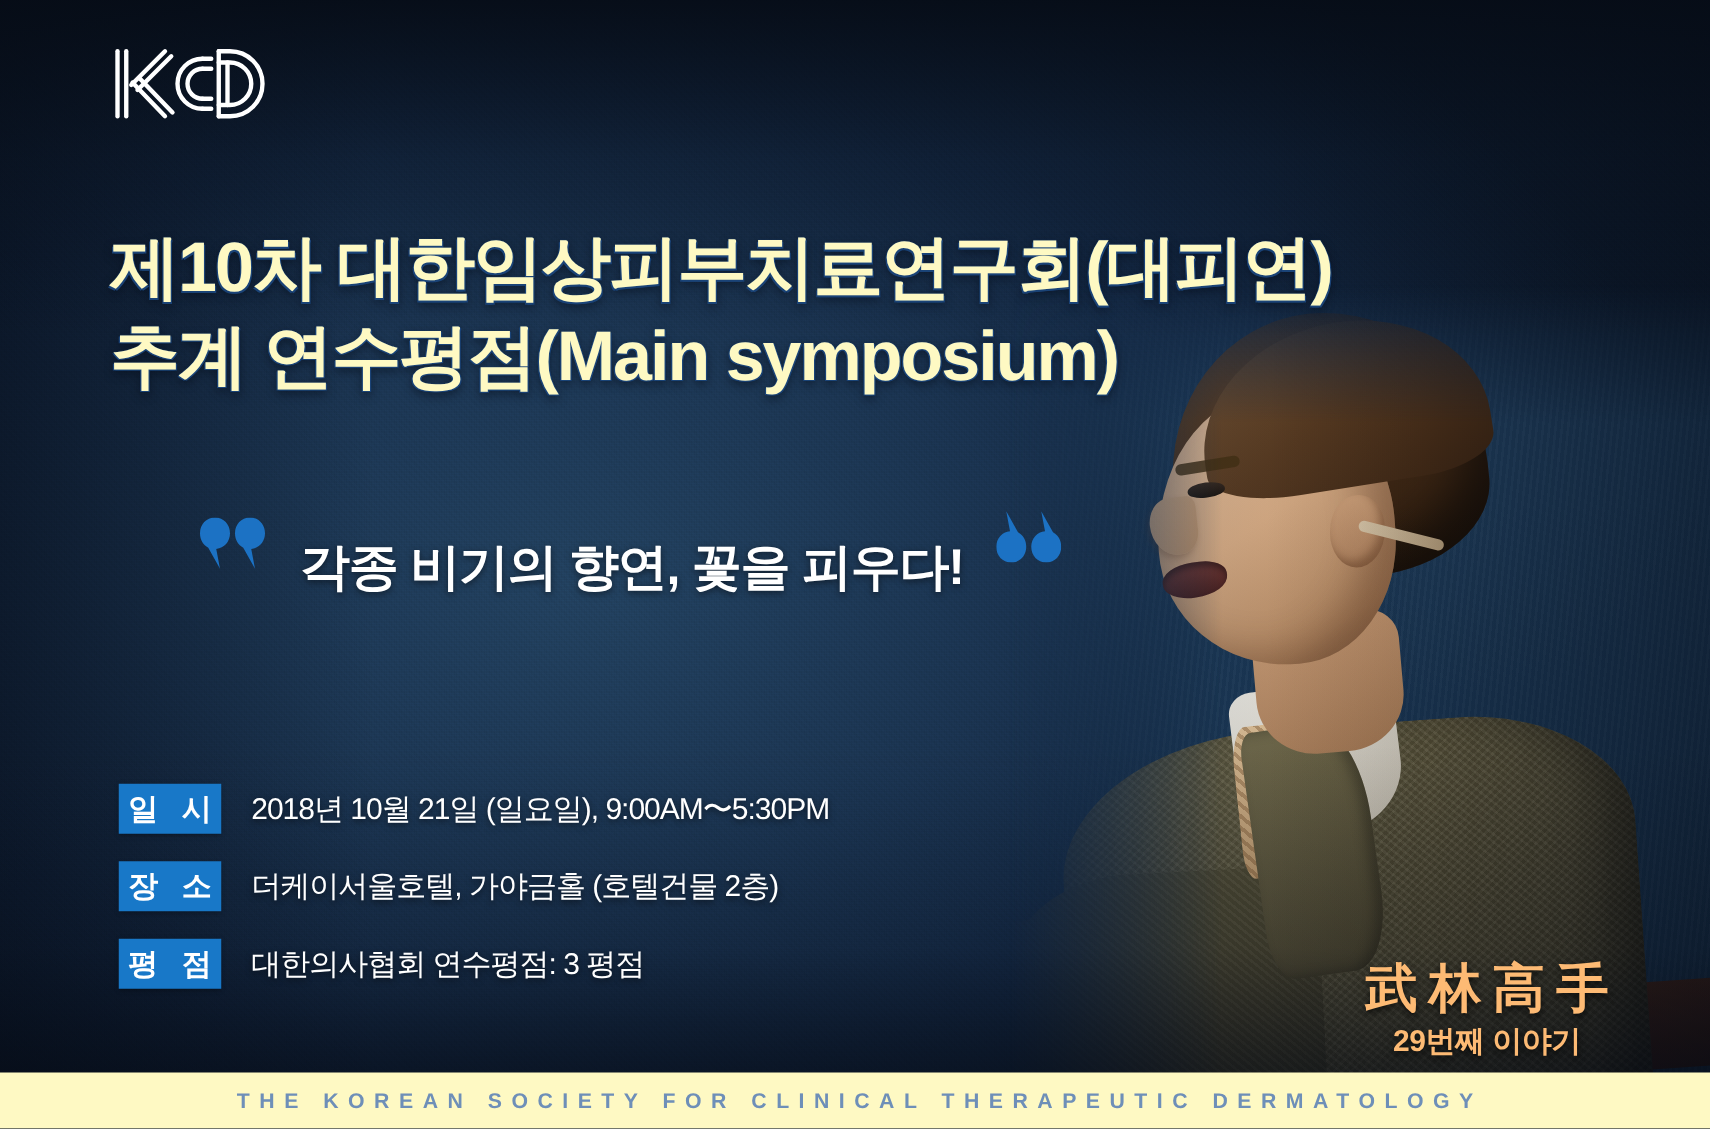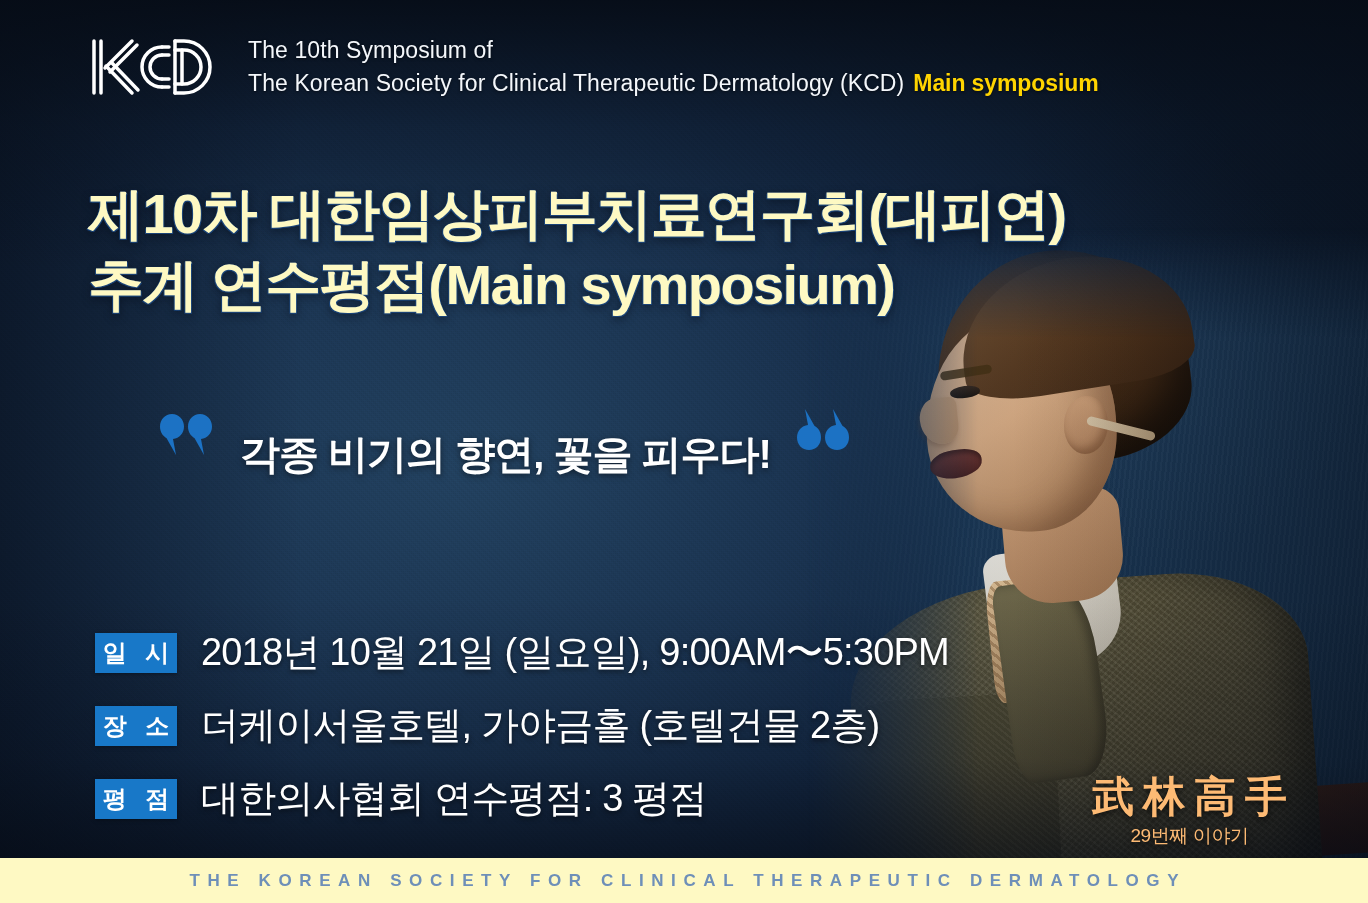--- a/index.html
+++ b/index.html
@@ -288,21 +288,21 @@
     color:#ffffff;
     font-size:24px;
     font-weight:bold;
     letter-spacing:6px;
     text-indent:6px;
     display:flex; align-items:center; justify-content:center;
     box-shadow:0 1px 4px rgba(0,0,0,.35);
   }
   .info-value{
     color:#ffffff;
-    font-size:38px;
+    font-size:24px;
     letter-spacing:-.8px;
     white-space:nowrap;
     text-shadow:0 2px 5px rgba(0,0,0,.55);
   }
 
   
   .watermark{
     position:absolute;
     right:72px; bottom:54px;
     text-align:center;
@@ -312,22 +312,22 @@
   }
   .wm-hanja{
     font-family:"DejaVu Serif","Liberation Serif",serif;
     font-size:42px;
     font-weight:bold;
     letter-spacing:9px;
     text-indent:9px;
     line-height:1.05;
   }
   .wm-sub{
-    font-size:19px;
-    font-weight:normal;
+    font-size:24px;
+    font-weight:bold;
     letter-spacing:-.4px;
     margin-top:4px;
   }
 
   
   .footer{
     position:absolute;
     left:0; bottom:0;
     width:100%; height:45px;
     background:#fef9c3;
@@ -395,27 +395,20 @@
         <line x1="152" y1="44" x2="166" y2="44"></line>
         <line x1="152" y1="92" x2="166" y2="92"></line>
         <line x1="152" y1="108" x2="166" y2="108"></line>
 
         <path d="M178 16 L196 16 A52 52 0 0 1 196 120 L178 120"></path>
         <path d="M178 34 L196 34 A34 34 0 0 1 196 102 L178 102"></path>
         <line x1="178" y1="16" x2="178" y2="120"></line>
         <line x1="192" y1="34" x2="192" y2="102"></line>
       </g>
     </svg>
-    <div class="header-text">
-      <div>The 10th Symposium of</div>
-      <div class="header-line2">
-        <span>The Korean Society for Clinical Therapeutic Dermatology (KCD)</span>
-        <span class="main-symp">Main symposium</span>
-      </div>
-    </div>
   </div>
 
   <div class="title">
     <span class="title-line">제10차 대한임상피부치료연구회(대피연)</span>
     <span class="title-line">추계 연수평점(Main symposium)</span>
   </div>
 
   <div class="quote">
     <svg class="qmark open" width="52" height="42" viewBox="0 0 52 42" aria-hidden="true">
       <g fill="#1C72C4">

